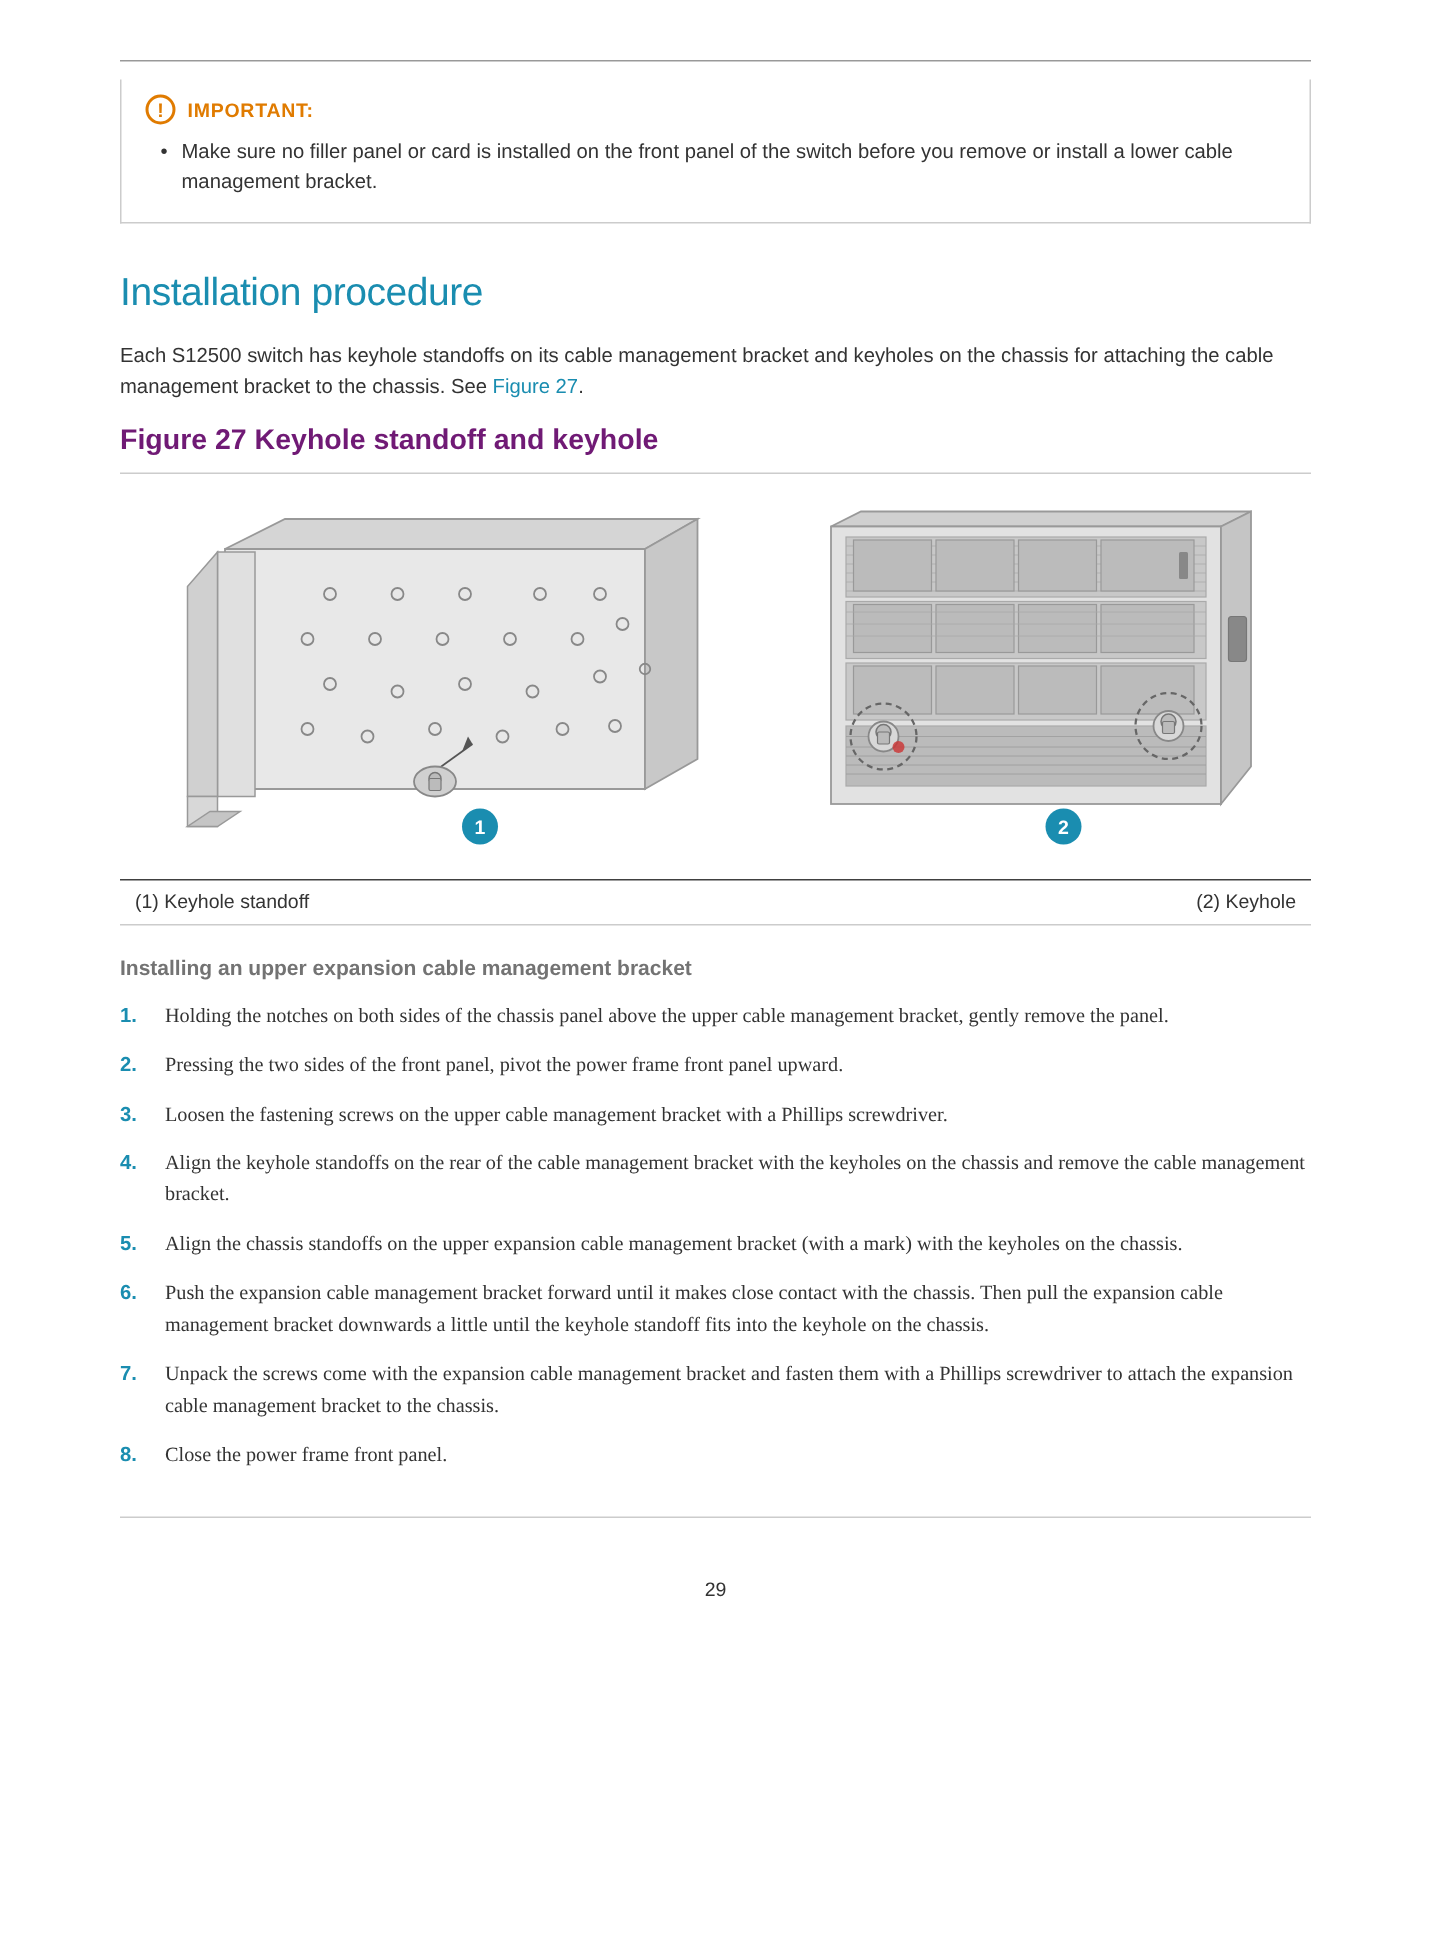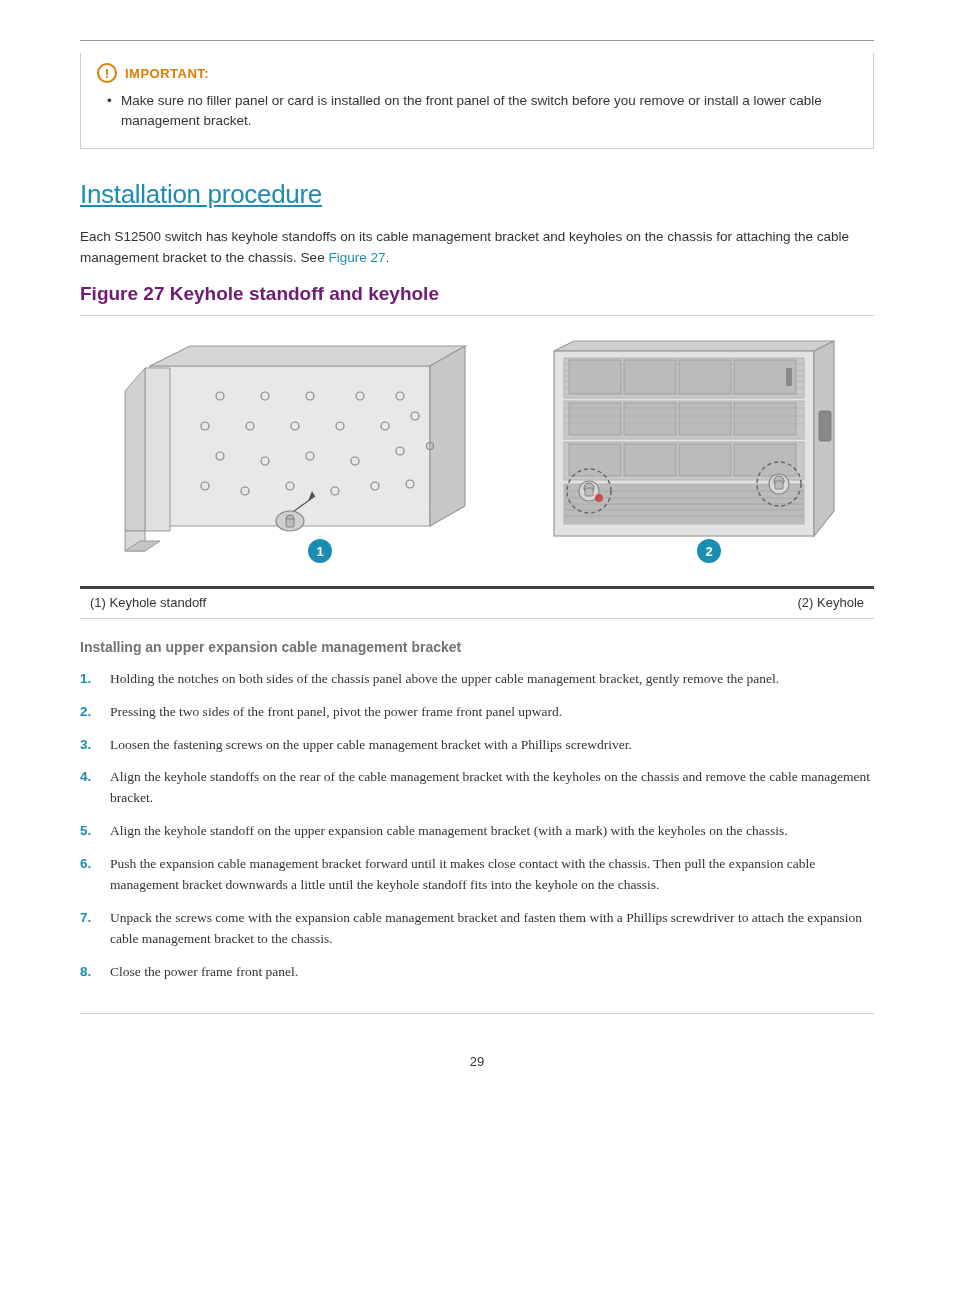--- a/index.html
+++ b/index.html
@@ -72,21 +72,20 @@
       left: 0;
       color: #333;
     }
 
     .section-title {
       font-size: 26px;
       font-weight: 300;
       color: #1a8db0;
       margin-bottom: 16px;
       letter-spacing: -0.3px;
-      text-decoration: underline;
     }
 
     .body-text {
       font-size: 13.5px;
       line-height: 1.6;
       margin-bottom: 14px;
       color: #333;
     }
 
     .figure-caption {
@@ -112,21 +111,21 @@
       justify-content: space-between;
       align-items: flex-end;
       padding: 20px 10px 10px 10px;
       gap: 10px;
     }
 
     .figure-labels {
       display: flex;
       justify-content: space-between;
       padding: 6px 10px 8px 10px;
-      border-top: 3px solid #404040;
+      border-top: 1px solid #404040;
       font-size: 13px;
     }
 
     
     .bracket-drawing {
       width: 390px;
       height: 240px;
       position: relative;
     }
 
@@ -363,21 +362,21 @@
   <li>
     <span class="list-number">3.</span>
     <span class="list-text">Loosen the fastening screws on the upper cable management bracket with a Phillips screwdriver.</span>
   </li>
   <li>
     <span class="list-number">4.</span>
     <span class="list-text">Align the keyhole standoffs on the rear of the cable management bracket with the keyholes on the chassis and remove the cable management bracket.</span>
   </li>
   <li>
     <span class="list-number">5.</span>
-    <span class="list-text">Align the keyhole standoff on the upper expansion cable management bracket (with a mark) with the keyholes on the chassis.</span>
+    <span class="list-text">Align the chassis standoffs on the upper expansion cable management bracket (with a mark) with the keyholes on the chassis.</span>
   </li>
   <li>
     <span class="list-number">6.</span>
     <span class="list-text">Push the expansion cable management bracket forward until it makes close contact with the chassis. Then pull the expansion cable management bracket downwards a little until the keyhole standoff fits into the keyhole on the chassis.</span>
   </li>
   <li>
     <span class="list-number">7.</span>
     <span class="list-text">Unpack the screws come with the expansion cable management bracket and fasten them with a Phillips screwdriver to attach the expansion cable management bracket to the chassis.</span>
   </li>
   <li>

